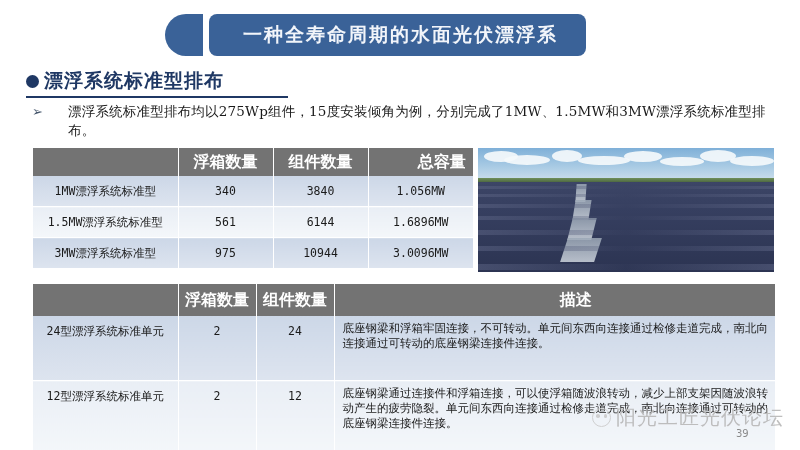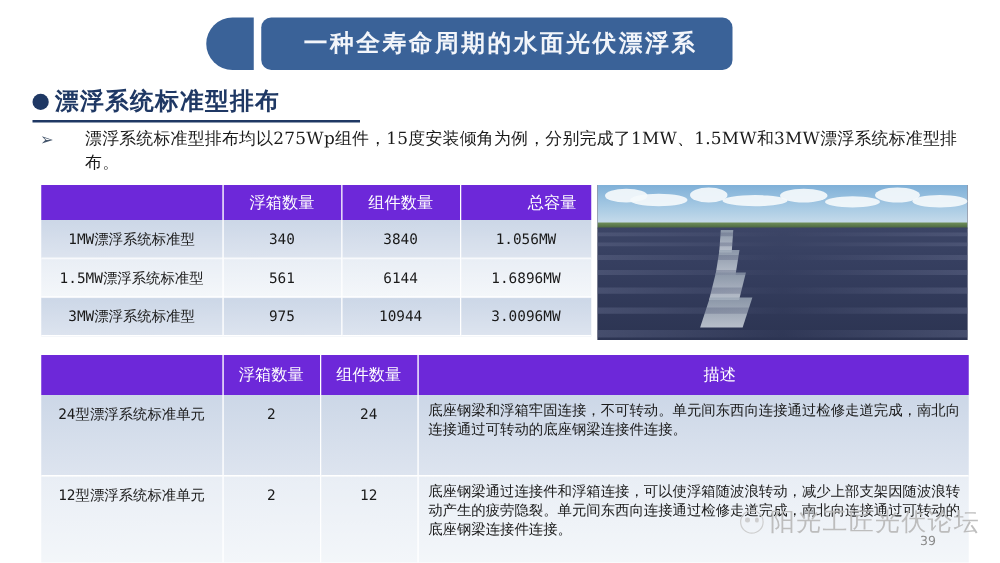--- a/index.html
+++ b/index.html
@@ -107,24 +107,24 @@
     font-family: "DejaVu Serif", "Liberation Serif", serif;
     letter-spacing: 0.2px;
   }
 
   
   table {
     border-collapse: collapse;
     table-layout: fixed;
   }
   .tbl th {
-    background: #6d28d9;
+    background: #737373;
     color: #ffffff;
-    font-size: 13px;
-    font-weight: normal;
+    font-size: 16px;
+    font-weight: bold;
     height: 26px;
     border-right: 1px solid #ffffff;
     text-align: center;
     font-family: "DejaVu Sans", "Liberation Sans", sans-serif;
   }
   .tbl th:last-child { border-right: none; padding-left: 43px; }
   .tbl td {
     font-size: 11.5px;
     color: #1a1a1a;
     border-right: 1px solid #ffffff;

